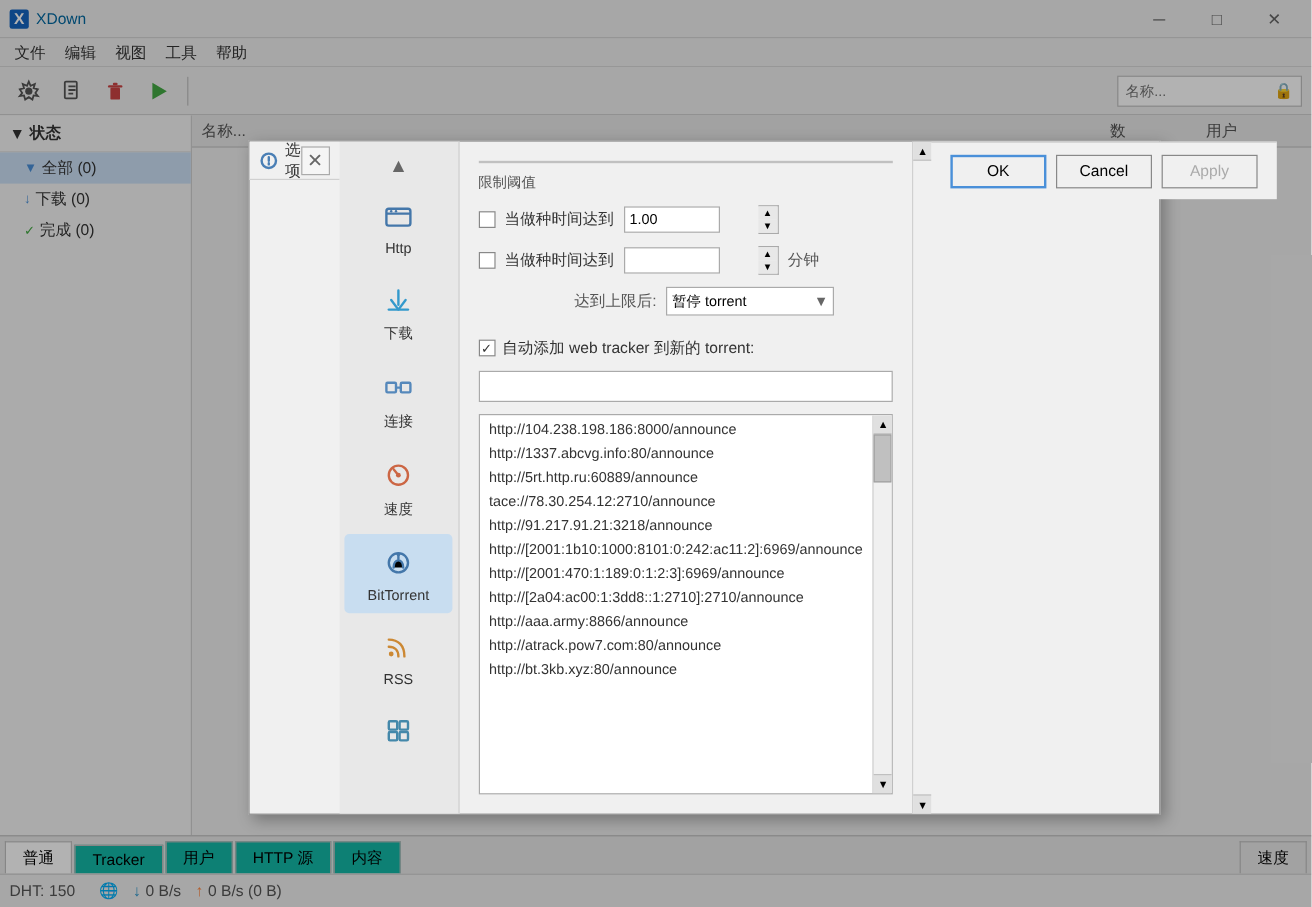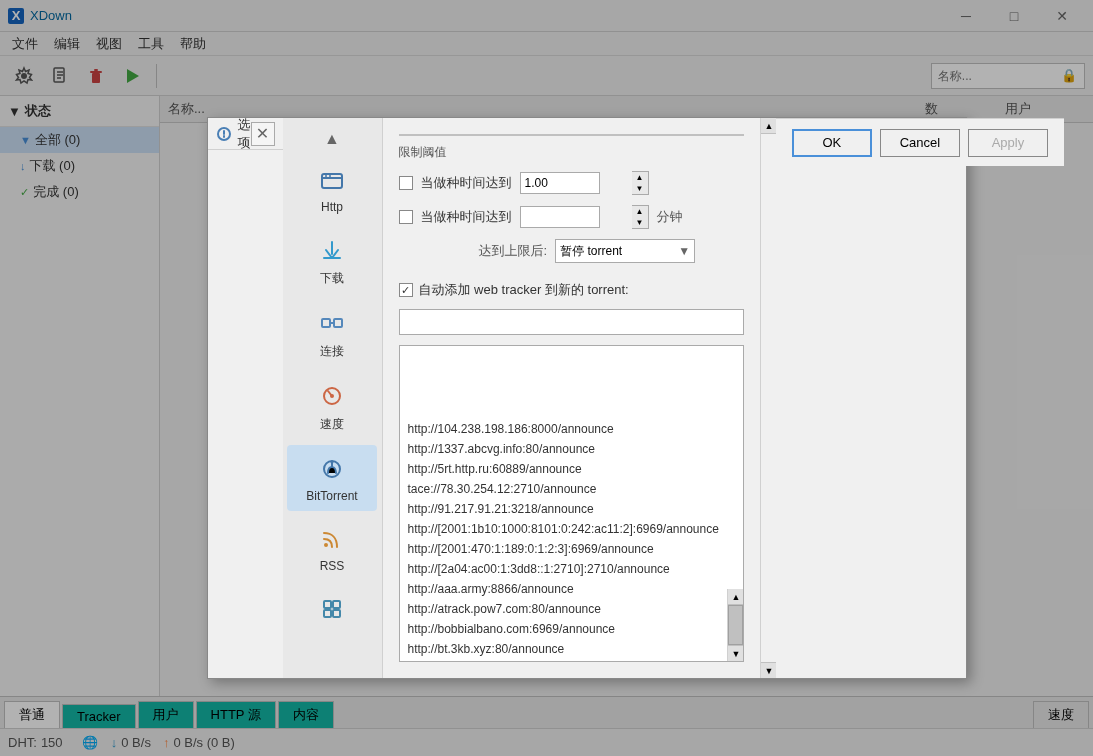--- a/index.html
+++ b/index.html
@@ -95,21 +95,21 @@
     .select-row { display: flex; align-items: center; gap: 8px; padding-left: 80px; }
     .select-label { color: #555; }
     .select-box { border: 1px solid #aaa; background: white; height: 24px; padding: 0 4px; display: flex; align-items: center; justify-content: space-between; width: 140px; cursor: pointer; text-align: right; }
     .select-box span { font-size: 12px; }
     .select-arrow { font-size: 10px; color: #666; }
 
     .checkbox-row { display: flex; align-items: center; gap: 6px; }
     
     .tracker-url-input { width: 100%; height: 26px; border: 1px solid #aaa; padding: 0 6px; font-size: 12px; outline: none; background: white; }
 
-    .tracker-list-container { position: relative; border: 1px solid #aaa; background: white; flex: 1; min-height: 280px; overflow: hidden; display: flex; align-items: flex-end; }
+    .tracker-list-container { position: relative; border: 1px solid #aaa; background: white; flex: 1; min-height: 280px; overflow: hidden; display: flex; }
     .tracker-list { flex: 1; overflow-y: hidden; padding: 2px 0; }
     .tracker-item { padding: 3px 8px; font-size: 12px; color: #333; white-space: nowrap; overflow: hidden; text-overflow: ellipsis; cursor: default; }
 
     .tracker-scroll { width: 16px; background: #f0f0f0; border-left: 1px solid #d0d0d0; display: flex; flex-direction: column; }
     .tracker-scroll-up { width: 16px; height: 16px; background: #e0e0e0; display: flex; align-items: center; justify-content: center; font-size: 9px; cursor: pointer; border-bottom: 1px solid #c0c0c0; }
     .tracker-scroll-down { width: 16px; height: 16px; background: #e0e0e0; display: flex; align-items: center; justify-content: center; font-size: 9px; cursor: pointer; border-top: 1px solid #c0c0c0; }
     .tracker-scroll-thumb-area { flex: 1; }
     .tracker-scroll-thumb { width: 100%; height: 40px; background: #c0c0c0; border: 1px solid #a0a0a0; }
 
     
@@ -401,21 +401,20 @@
                 <div class="tracker-item">http://104.238.198.186:8000/announce</div>
                 <div class="tracker-item">http://1337.abcvg.info:80/announce</div>
                 <div class="tracker-item">http://5rt.http.ru:60889/announce</div>
                 <div class="tracker-item">tace://78.30.254.12:2710/announce</div>
                 <div class="tracker-item">http://91.217.91.21:3218/announce</div>
                 <div class="tracker-item">http://[2001:1b10:1000:8101:0:242:ac11:2]:6969/announce</div>
                 <div class="tracker-item">http://[2001:470:1:189:0:1:2:3]:6969/announce</div>
                 <div class="tracker-item">http://[2a04:ac00:1:3dd8::1:2710]:2710/announce</div>
                 <div class="tracker-item">http://aaa.army:8866/announce</div>
                 <div class="tracker-item">http://atrack.pow7.com:80/announce</div>
-                <div class="tracker-item">http://bobbialbano.com:6969/announce</div>
                 <div class="tracker-item">http://bt.3kb.xyz:80/announce</div>
               </div>
 
               <div class="tracker-scroll">
                 <div class="tracker-scroll-up">▲</div>
                 <div class="tracker-scroll-thumb-area">
                   <div class="tracker-scroll-thumb"></div>
                 </div>
                 <div class="tracker-scroll-down">▼</div>
               </div>

